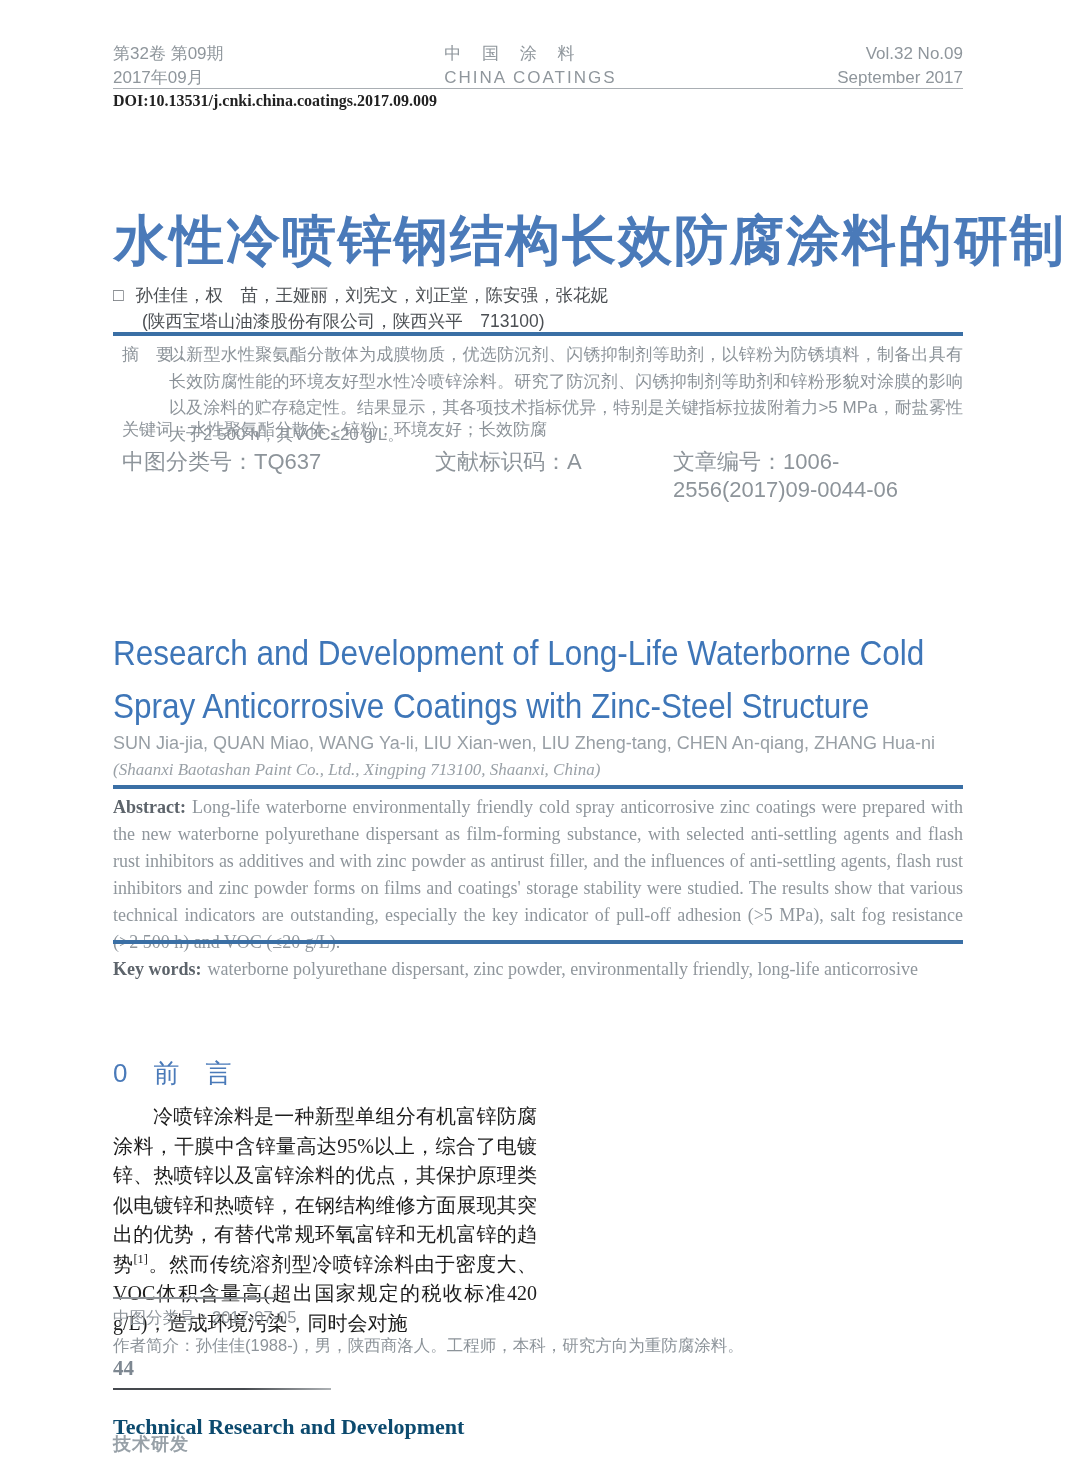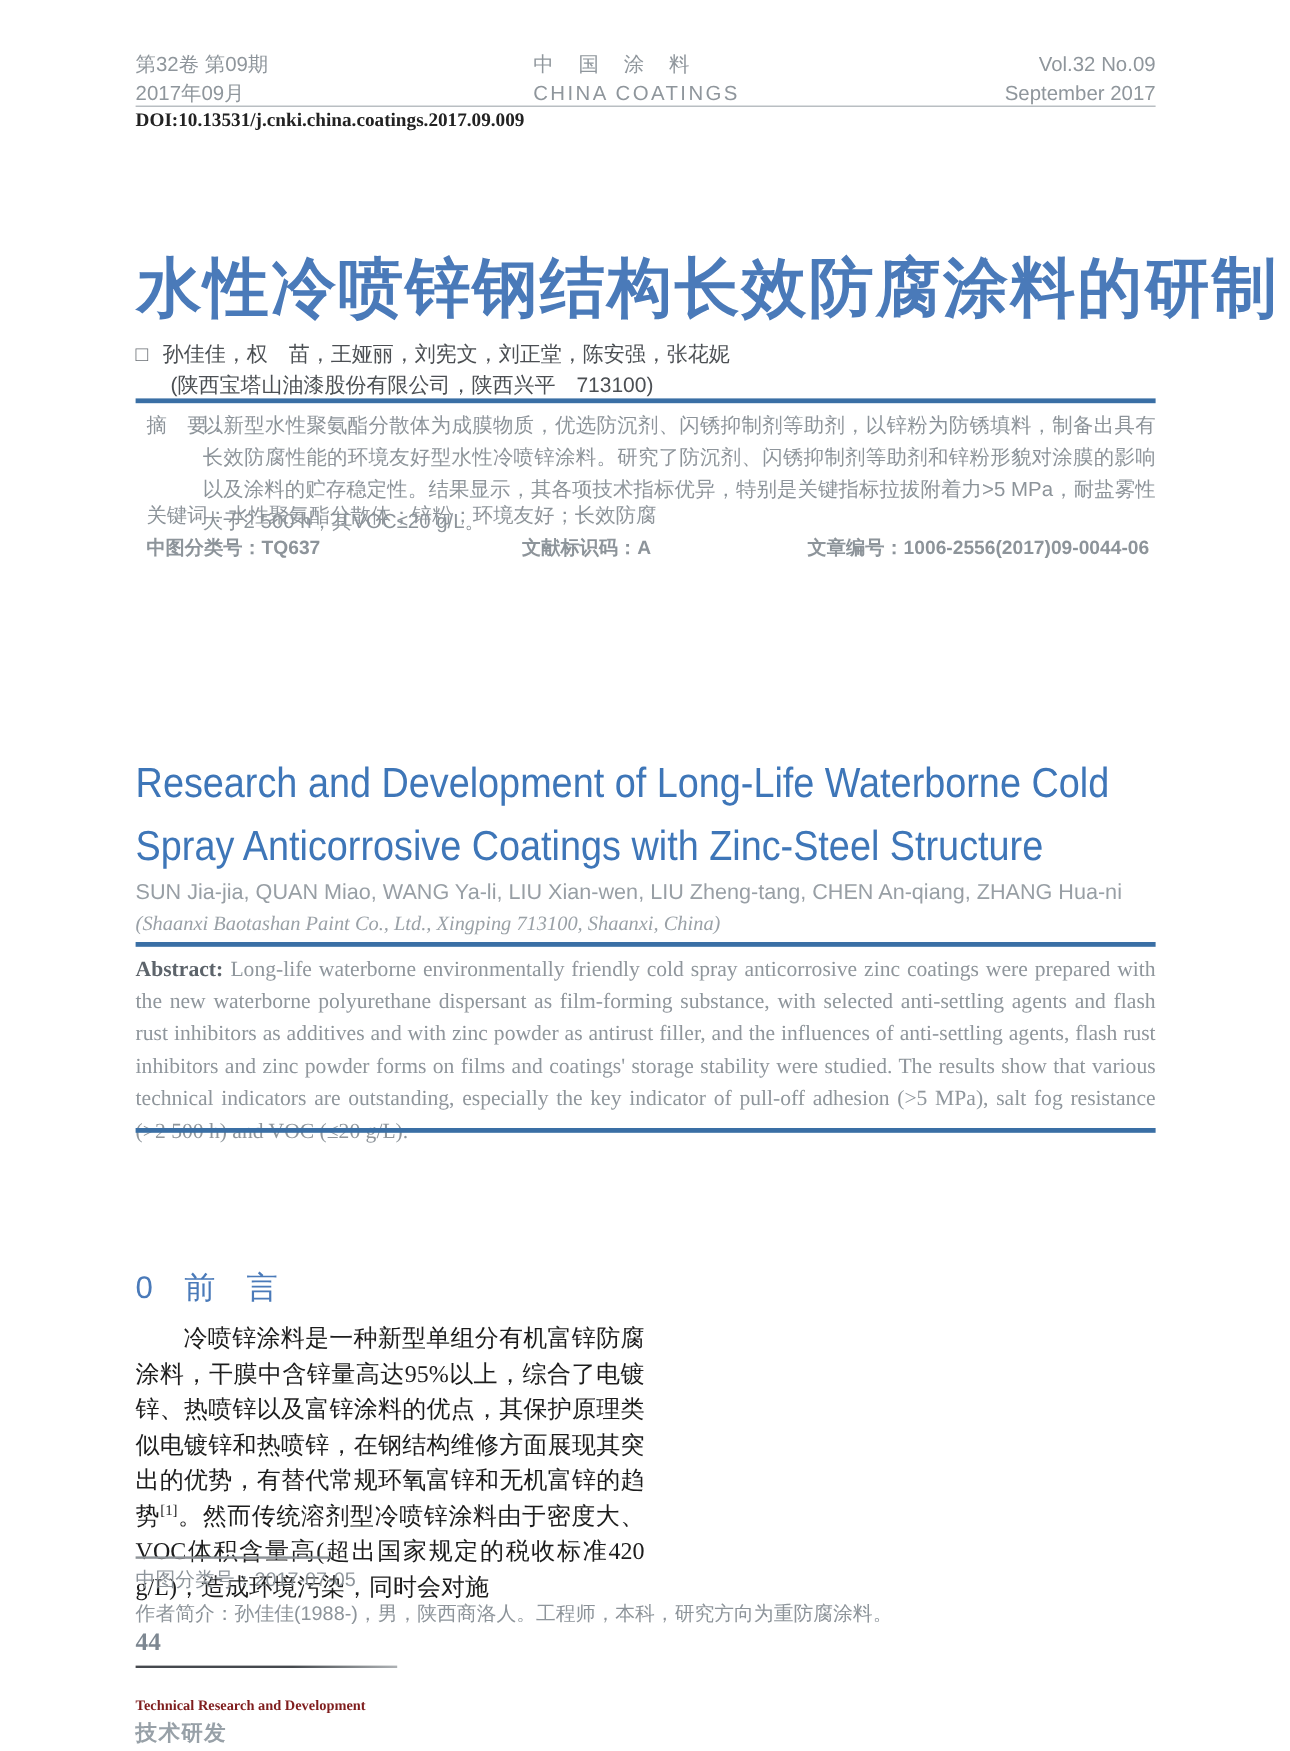--- a/index.html
+++ b/index.html
@@ -29,21 +29,21 @@
   .cn-authors .marker { margin-right: 12px; color: #6b7075; }
   .cn-affiliation { top: 309px; color: #4b4f53; font-size: 17.5px; padding-left: 29px; }
   .rule-blue { height: 4px; background: #3a6fa5; }
   .rule-1 { top: 332px; }
 
   
   .cn-abstract { top: 342px; color: #8d949a; font-size: 17px; line-height: 26.5px;
     text-align: justify; padding-left: 56px; box-sizing: border-box; position: absolute; }
   .cn-abstract .lbl { position: absolute; left: 9px; top: 0; }
   .cn-keywords { top: 418px; color: #8d949a; font-size: 17px; padding-left: 9px; box-sizing: border-box; }
-  .cn-meta { top: 447px; color: #8d949a; font-size: 16px; height: 22px; font-weight: bold; }
+  .cn-meta { top: 447px; color: #8d949a; font-size: 22px; height: 22px; }
   .cn-meta .m1 { position: absolute; left: 9px; }
   .cn-meta .m2 { position: absolute; left: 322px; }
   .cn-meta .m3 { position: absolute; left: 560px; }
 
   
   .en-title { top: 626px; color: #3e76b8; font-size: 35px; font-weight: normal;
     line-height: 53px; }
   .en-title .tl { display: block; white-space: nowrap; transform: scaleX(0.90);
     transform-origin: 0 50%; letter-spacing: 0px; }
   .en-authors { top: 733px; color: #989fa5; font-size: 18px; }
@@ -72,21 +72,21 @@
   .footnote-rule { top: 1297px; width: 163px; height: 2px; background: #8e9398; }
   .footnotes { top: 1303px; color: #8d949a; font-size: 16.5px; line-height: 28px; }
 
   
   .page-number { top: 1356px; color: #7d8791; font-size: 21px; font-weight: bold;
     font-family: "Liberation Serif", "DejaVu Serif", serif; }
   .footer-rule { top: 1388px; width: 218px; height: 2px;
     background: linear-gradient(to right, #45494e 60%, #aeb2b5); }
   .footer-col-cn { top: 1404px; color: #98a1a8; font-size: 18px; font-weight: bold;
     letter-spacing: 1px; margin-top: 28px; }
-  .footer-col-en { top: 1414px; color: #7f1d1d; font-size: 12px; font-weight: bold;
+  .footer-col-en { top: 1414px; color: #0c4a6e; font-size: 22px; font-weight: bold;
     font-family: "Liberation Serif", "DejaVu Serif", serif; }
 </style>
 </head>
 <body>
 
 <div class="page">
 
   <div class="abs journal-header">
     <div class="jh-left">
       <div>第32卷 第09期</div>
@@ -129,20 +129,23 @@
     <span class="tl">Spray Anticorrosive Coatings with Zinc-Steel Structure</span>
   </div>
   <div class="abs en-authors">SUN Jia-jia, QUAN Miao, WANG Ya-li, LIU Xian-wen, LIU Zheng-tang, CHEN An-qiang, ZHANG Hua-ni</div>
   <div class="abs en-affiliation">(Shaanxi Baotashan Paint Co., Ltd., Xingping 713100, Shaanxi, China)</div>
   <div class="abs rule-blue rule-2"></div>
 
   <div class="abs en-abstract">
     <p style="margin:0;">
       <span class="blbl">Abstract:</span><span>Long-life waterborne environmentally friendly cold spray anticorrosive zinc coatings were prepared with the new waterborne polyurethane dispersant as film-forming substance, with selected anti-settling agents and flash rust inhibitors as additives and with zinc powder as antirust filler, and the influences of anti-settling agents, flash rust inhibitors and zinc powder forms on films and coatings' storage stability were studied. The results show that various technical indicators are outstanding, especially the key indicator of pull-off adhesion (&gt;5 MPa), salt fog resistance (&gt;2 500 h) and VOC (≤20 g/L).</span>
     </p>
+    <p class="en-keywords" style="margin:0;">
+      <span class="blbl">Key words:</span><span>waterborne polyurethane dispersant, zinc powder, environmentally friendly, long-life anticorrosive</span>
+    </p>
   </div>
   <div class="abs rule-blue rule-3"></div>
 
   <div class="abs body-grid">
     <div class="col-left">
       <h2 class="section-heading">0　前　言</h2>
       <p class="body-p indent">
         <span>冷喷锌涂料是一种新型单组分有机富锌防腐涂料，干膜中含锌量高达95%以上，综合了电镀锌、热喷锌以及富锌涂料的优点，其保护原理类似电镀锌和热喷锌，在钢结构维修方面展现其突出的优势，有替代常规环氧富锌和无机富锌的趋势</span><sup>[1]</sup><span>。然而传统溶剂型冷喷锌涂料由于密度大、VOC体积含量高(超出国家规定的税收标准420 g/L)，造成环境污染，同时会对施</span>
       </p>
     </div>

